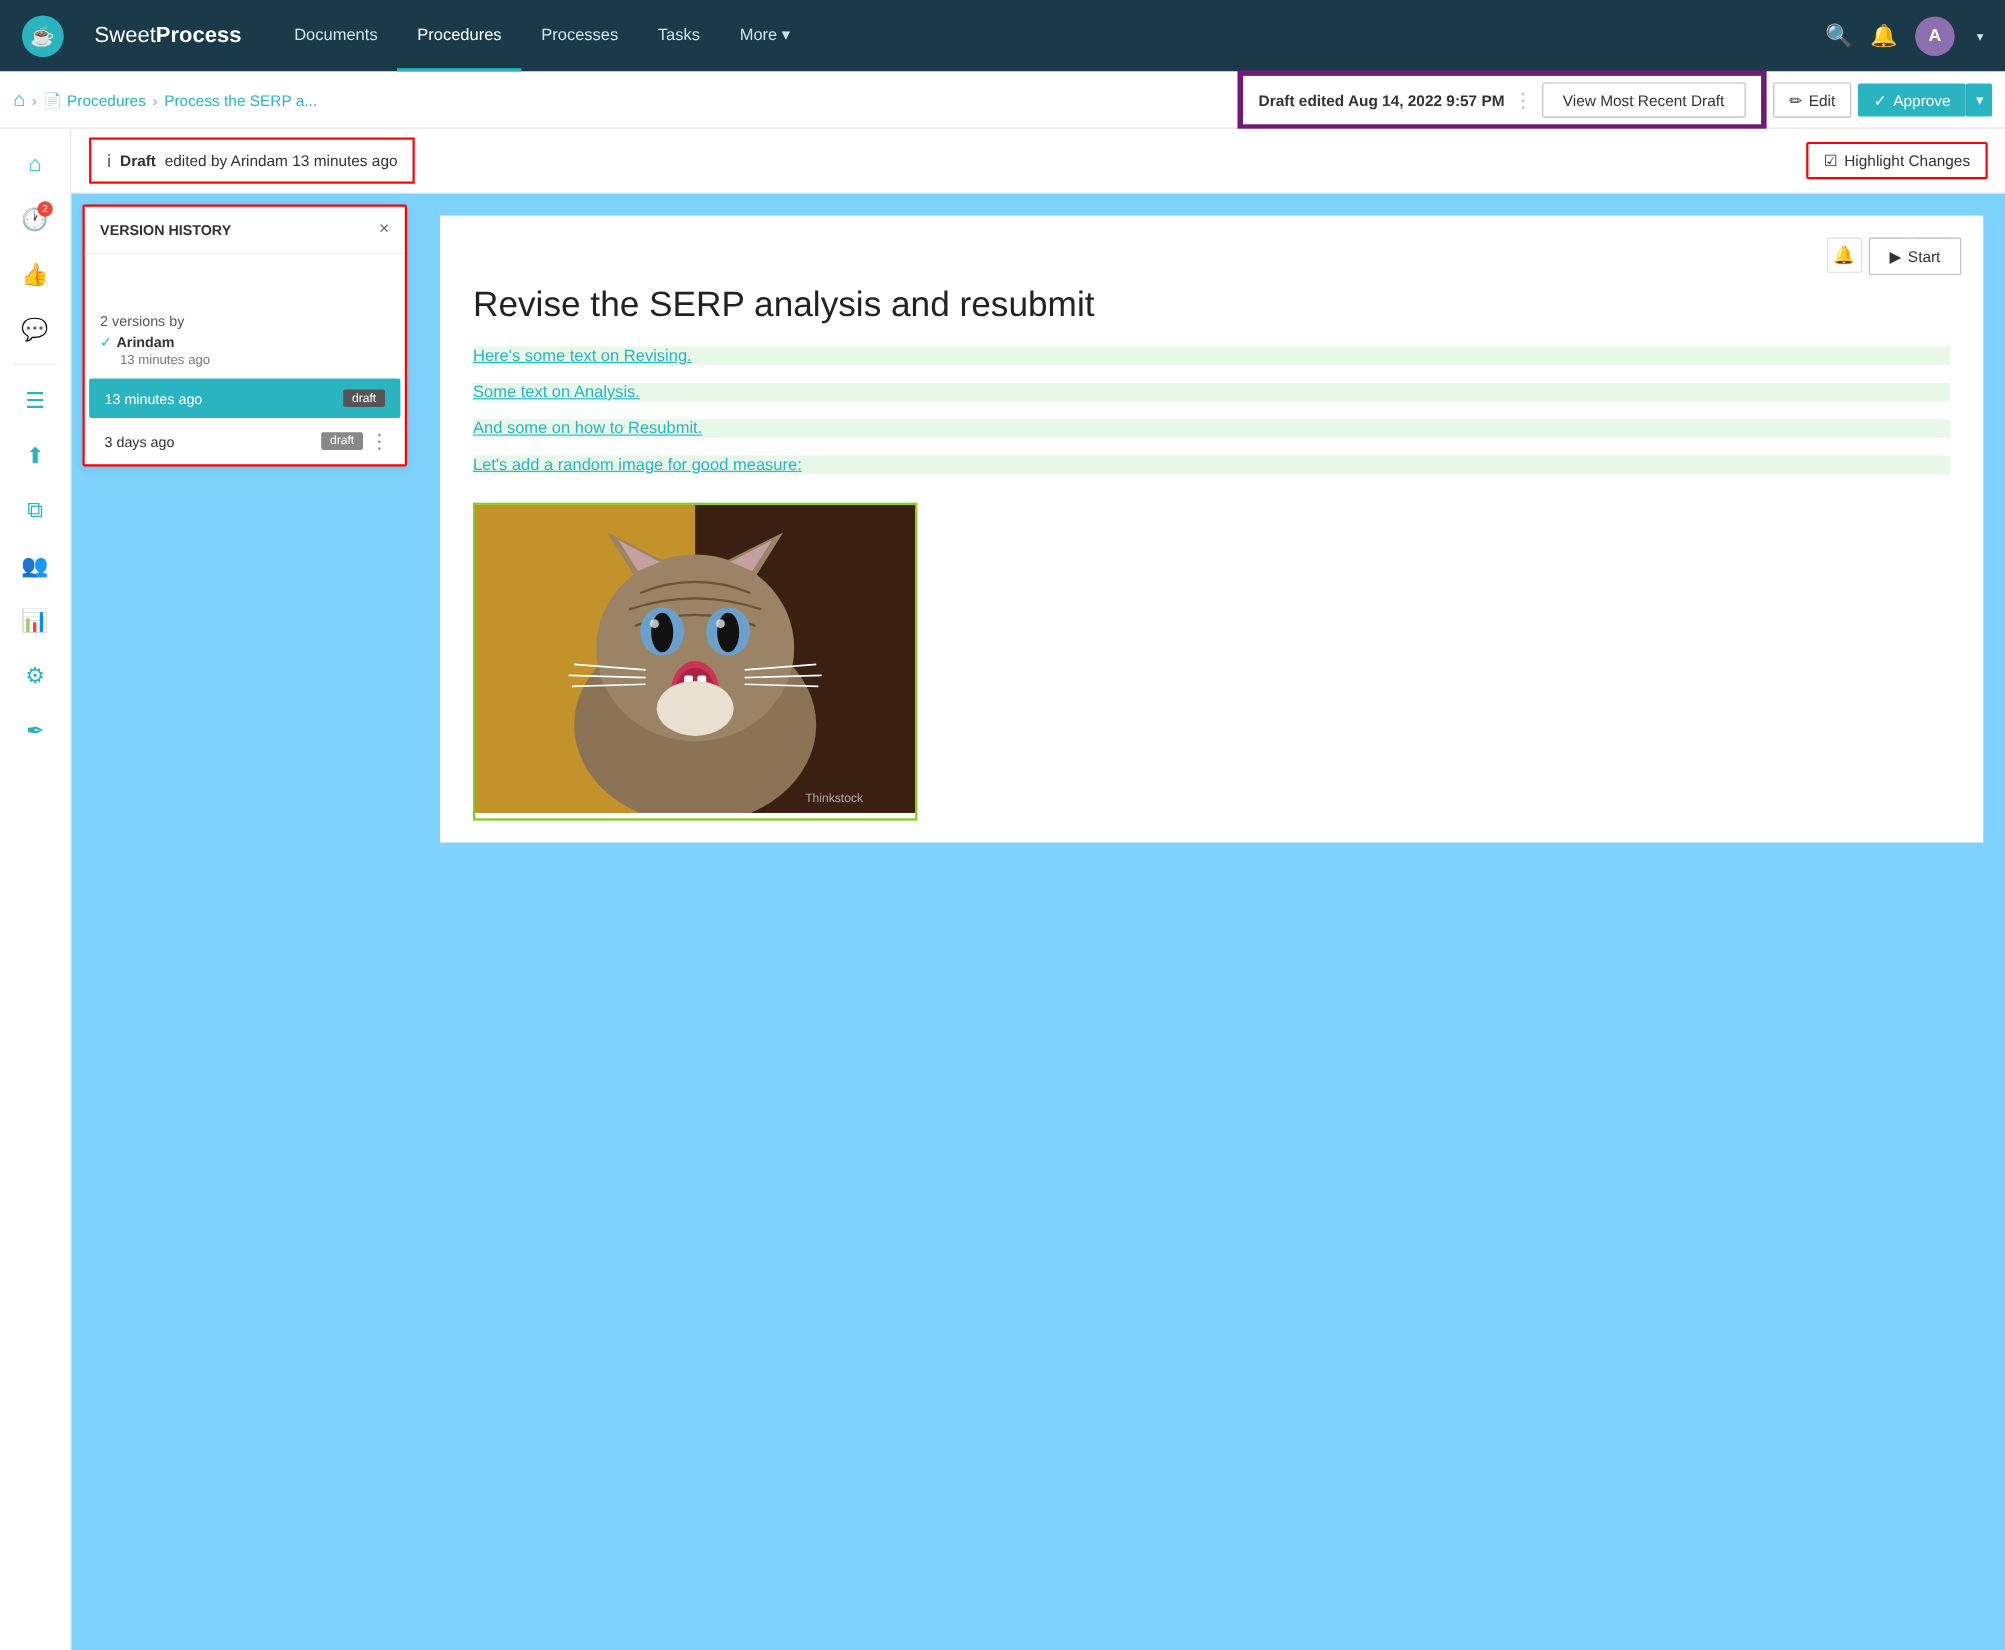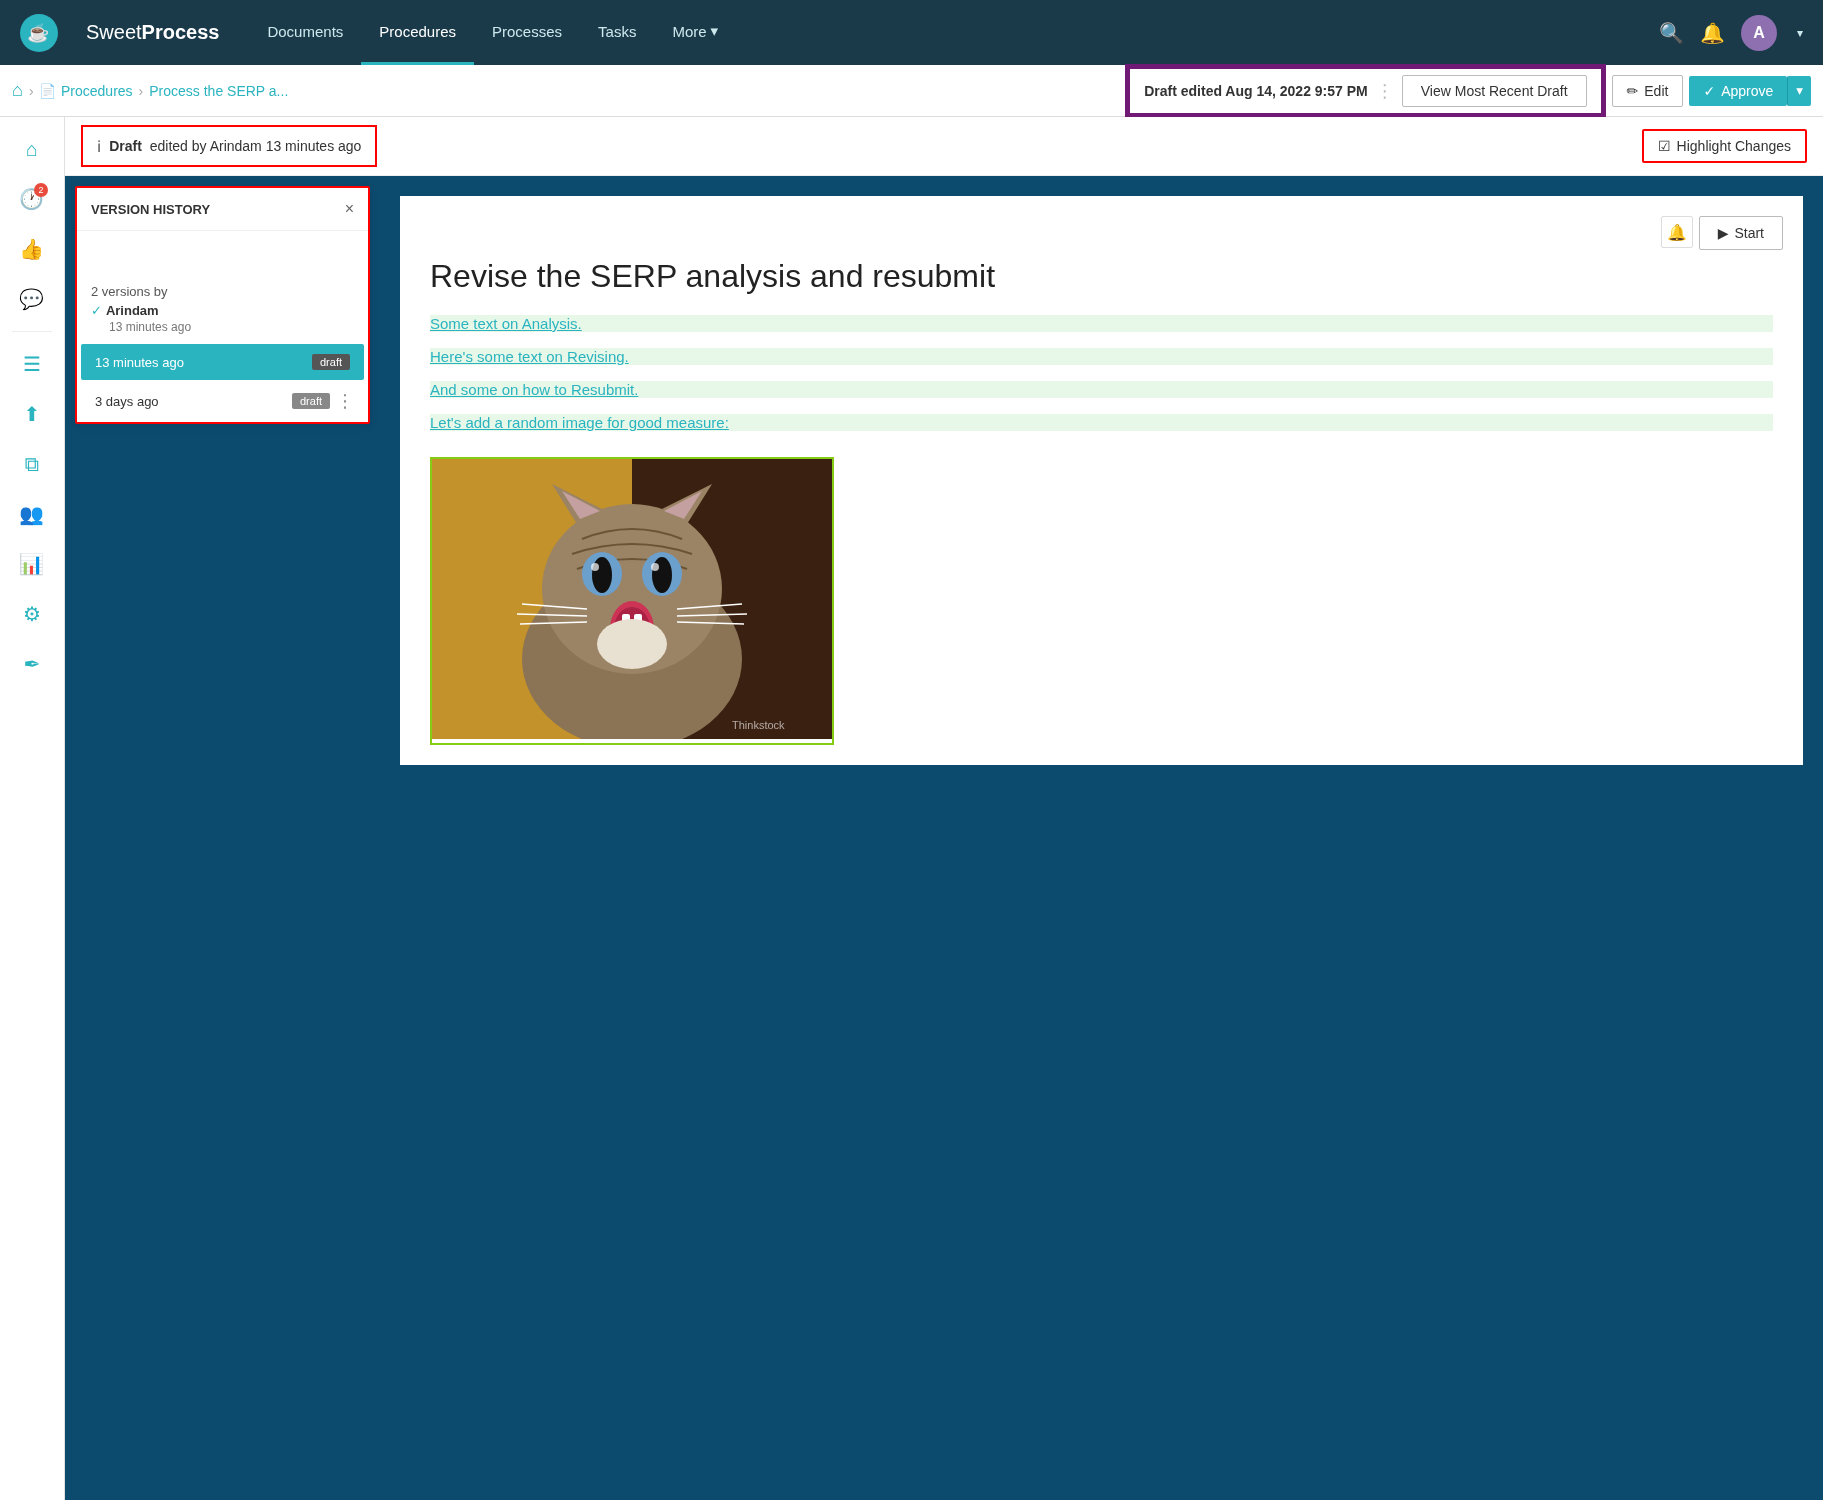--- a/index.html
+++ b/index.html
@@ -157,21 +157,21 @@
     .highlight-btn {
       background: white; border: 1px solid #bbb; padding: 7px 14px;
       font-size: 14px; cursor: pointer; color: #333; border-radius: 2px;
       display: flex; align-items: center; gap: 6px;
       border: 2px solid red;
     }
 
     .content-area {
       display: flex;
       flex: 1;
-      background: #0c4a6e;
+      background: #7dd3fc;
     }
     .procedure-content {
       flex: 1;
       padding: 20px 30px;
       background: white;
       margin: 10px;
       position: relative;
     }
     .procedure-title {
       font-size: 32px;
@@ -357,22 +357,22 @@
             <div class="content-action-icon">🌐</div>
           </div>
 
           <h1 class="procedure-title">Revise the SERP analysis and resubmit</h1>
 
           <button class="start-btn">
             <span>▶</span>
             <span>Start</span>
           </button>
 
+          <a class="procedure-link">Here's some text on Revising.</a>
           <a class="procedure-link">Some text on Analysis.</a>
-          <a class="procedure-link">Here's some text on Revising.</a>
           <a class="procedure-link">And some on how to Resubmit.</a>
           <a class="procedure-link">Let's add a random image for good measure:</a>
 
           
           <div class="procedure-image-container">
             <svg class="kitten-svg" viewBox="0 0 400 280" xmlns="http://www.w3.org/2000/svg" width="400" height="280">
 
               <rect width="400" height="280" fill="#8B6914"></rect>
 
               <rect x="0" y="0" width="200" height="280" fill="#C4922A"></rect>

